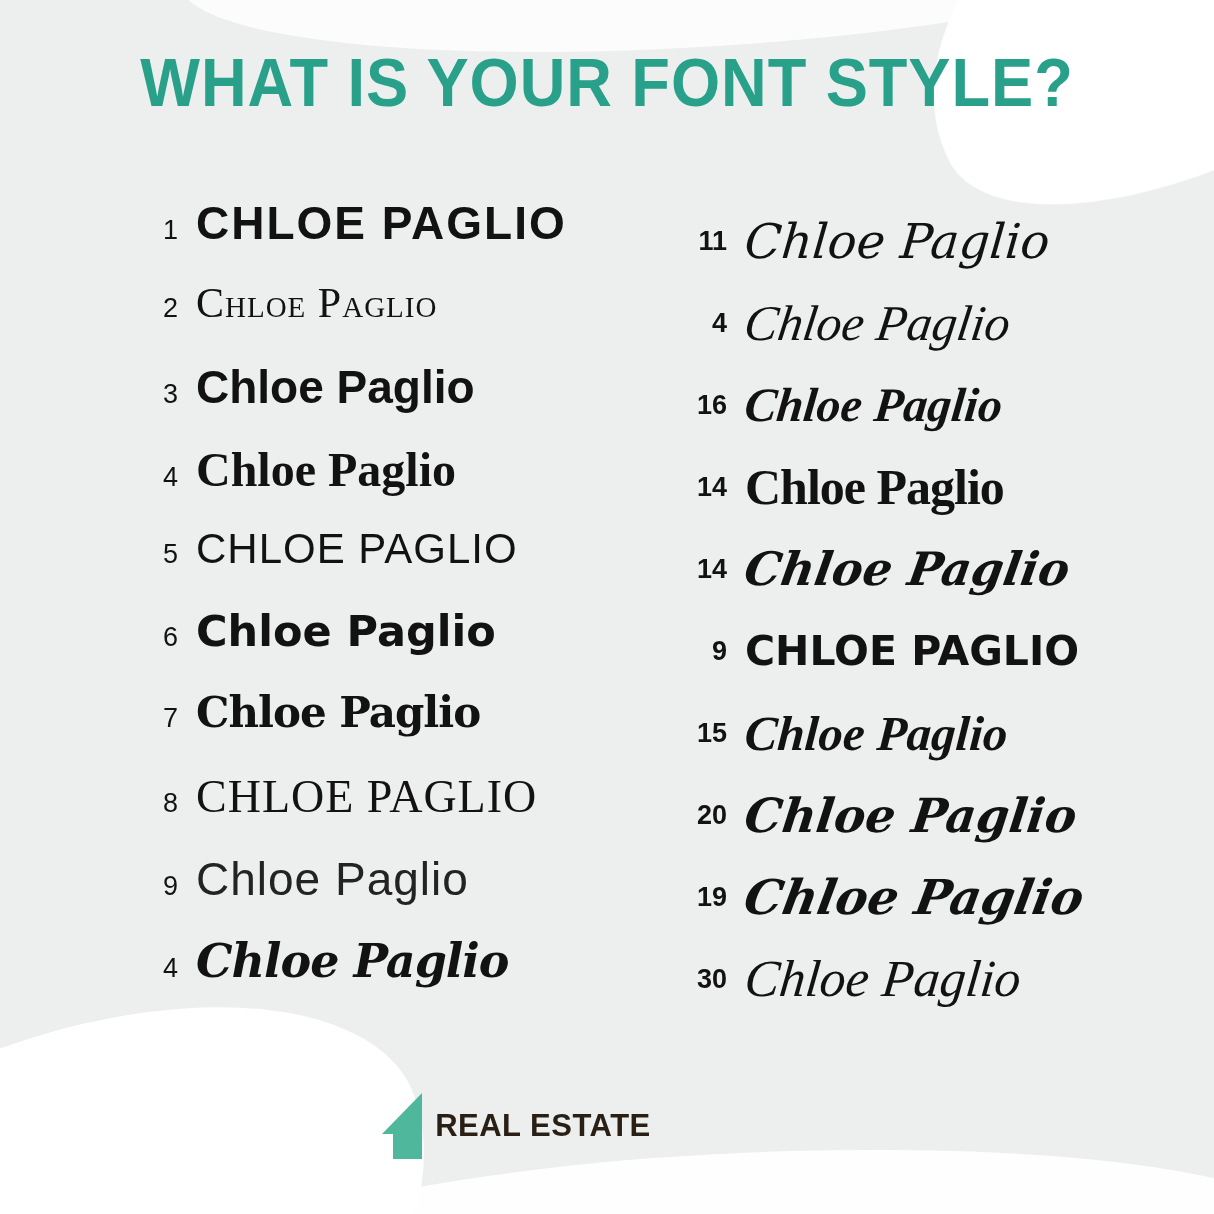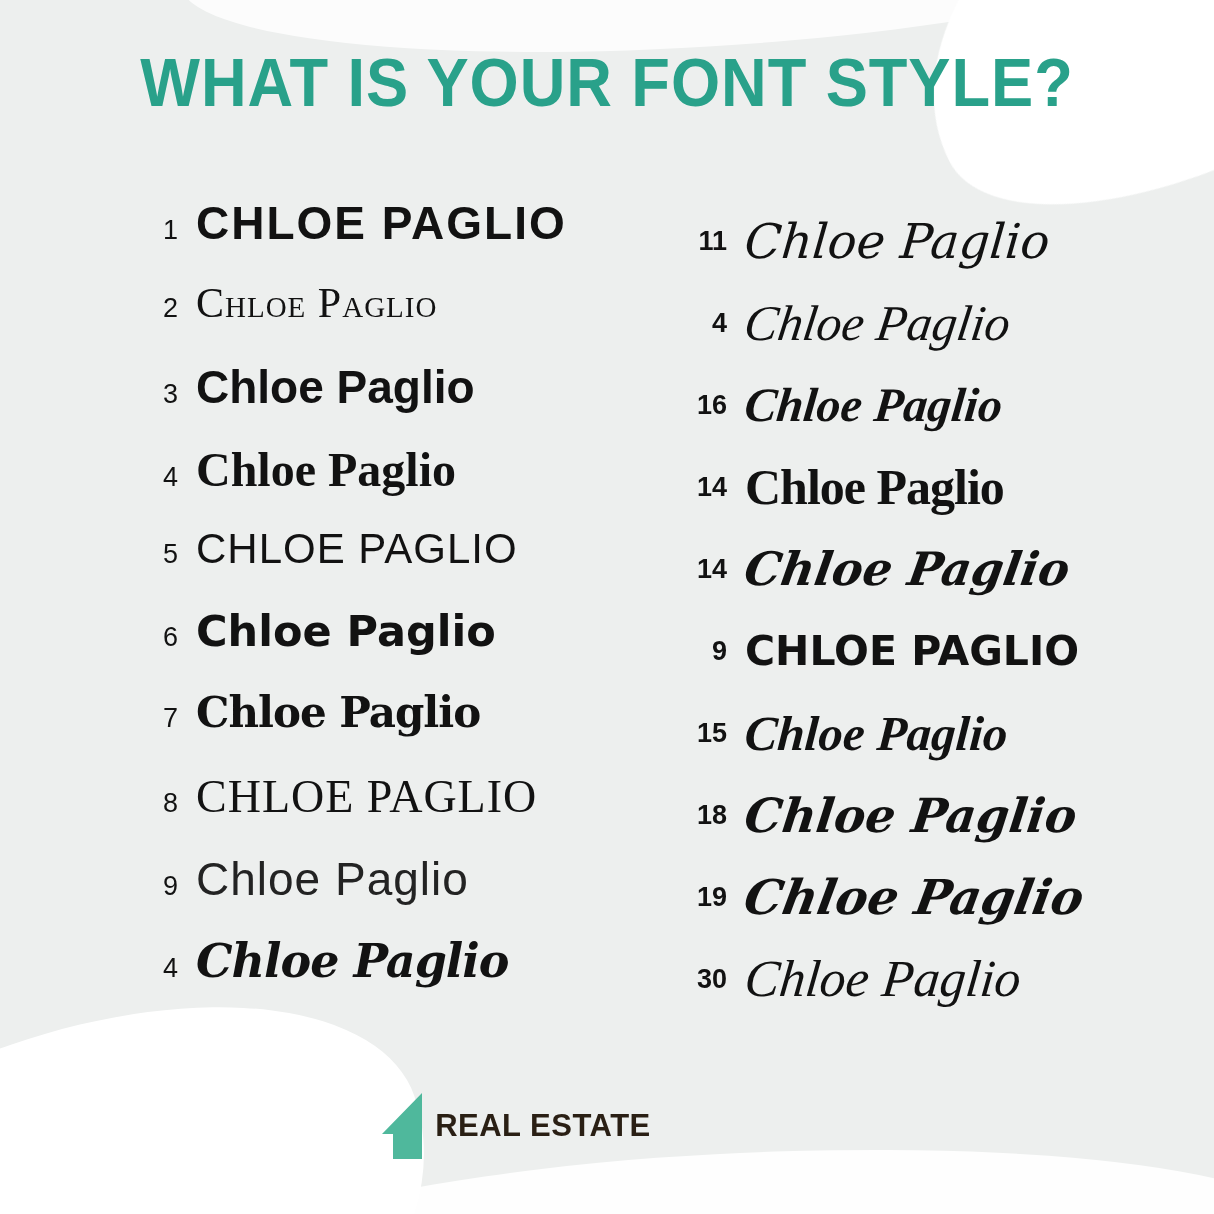--- a/index.html
+++ b/index.html
@@ -375,21 +375,21 @@
       </div>
       <div class="font-row">
         <span class="row-num">9</span>
         <span class="row-sample s16">CHLOE PAGLIO</span>
       </div>
       <div class="font-row">
         <span class="row-num">15</span>
         <span class="row-sample s17">Chloe Paglio</span>
       </div>
       <div class="font-row">
-        <span class="row-num">18</span>
+        <span class="row-num">20</span>
         <span class="row-sample s18">Chloe Paglio</span>
       </div>
       <div class="font-row">
         <span class="row-num">19</span>
         <span class="row-sample s19">Chloe Paglio</span>
       </div>
       <div class="font-row">
         <span class="row-num">30</span>
         <span class="row-sample s20">Chloe Paglio</span>
       </div>

